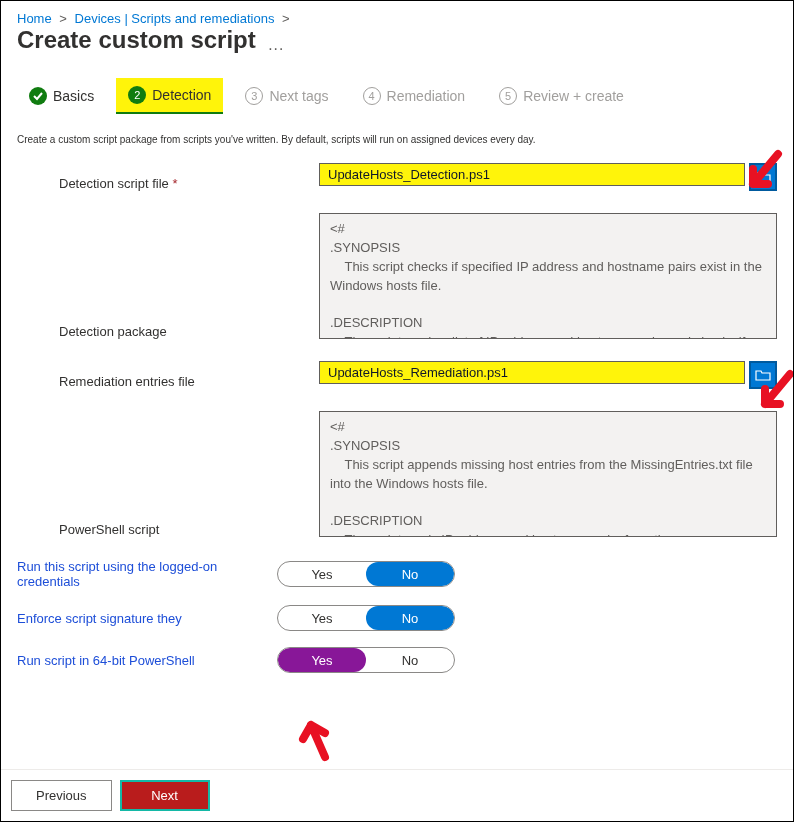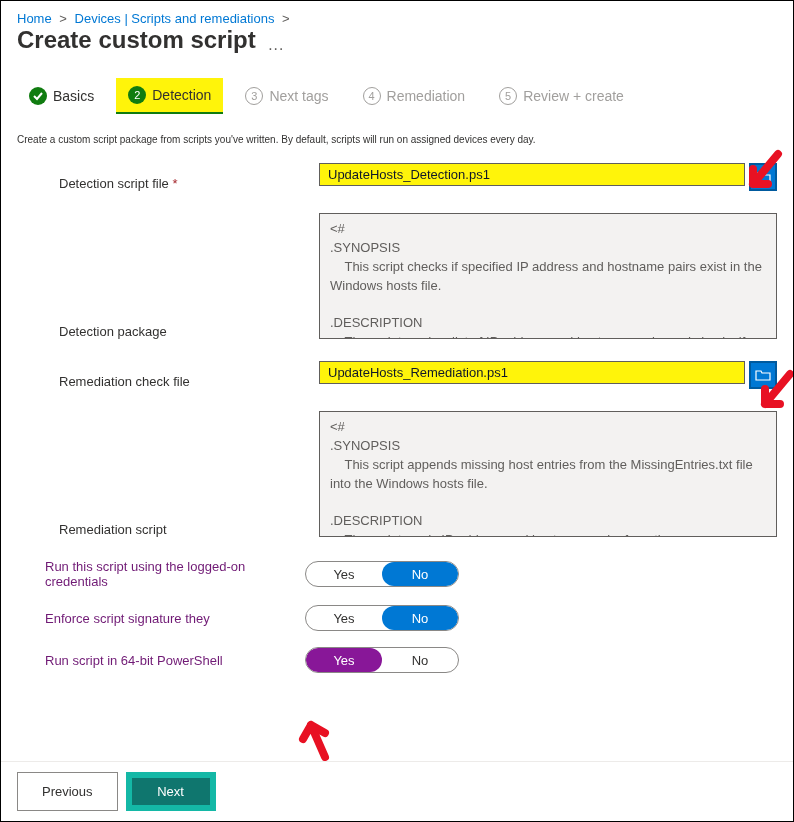--- a/index.html
+++ b/index.html
@@ -46,41 +46,41 @@
     width: 28px; height: 28px; background: #0078d4; border: 2px solid #005a9e;
     display: flex; align-items: center; justify-content: center; cursor: pointer;
     margin-left: 4px; color: #fff;
   }
   .script-box {
     flex: 1; height: 126px; border: 1px solid #605e5c; background: #f3f2f1;
     padding: 6px 10px; font-size: 13px; color: #605e5c; overflow-y: scroll;
     white-space: pre-wrap; line-height: 1.45;
   }
   .toggle-row { display: flex; align-items: center; margin-bottom: 16px; }
-  .toggle-label { width: 260px; font-size: 13px; color: #701a75; margin-left: 28px; }
+  .toggle-label { width: 260px; font-size: 13px; color: #1d4ed8; }
   .toggle {
     display: inline-flex; border: 1px solid #8a8886; border-radius: 14px;
     overflow: hidden; height: 26px; cursor: pointer;
   }
   .toggle .opt {
-    width: 76px; display: flex; align-items: center; justify-content: center;
+    width: 88px; display: flex; align-items: center; justify-content: center;
     font-size: 13px; color: #323130;
   }
   .toggle .opt.active-blue { background: #0078d4; color: #fff; border-radius:14px; }
   .toggle .opt.active-purple { background: #881798; color: #fff; border-radius:14px; }
   .footer {
     position: absolute; bottom: 0; left: 0; right: 0;
-    border-top: 1px solid #edebe9; padding: 10px 16px;
+    border-top: 1px solid #edebe9; padding: 10px 10px;
     display: flex; gap: 8px; background:#fff;
   }
   .btn {
     padding: 6px 24px; font-size: 13px; cursor: pointer; border: 1px solid #8a8886;
     background: #fff; color: #323130; min-width: 90px; text-align:center;
   }
-  .btn.primary { background: #0f766e; color: #fff; border: 6px solid #14b8a6; }
+  .btn.primary { background: #b91c1c; color: #fff; border: 2px solid #14b8a6; }
   .arrow-red {
     position: absolute; width: 40px; height: 46px; pointer-events: none;
   }
 </style>
 </head>
 <body>
 
 <div class="content">
 
   <div class="breadcrumb">
@@ -145,33 +145,33 @@
       <div class="script-box">&lt;#
 .SYNOPSIS
     This script checks if specified IP address and hostname pairs exist in the Windows hosts file.
 
 .DESCRIPTION
     The script reads a list of IP address and hostname pairs and checks if they</div>
     </div>
   </div>
 
   <div class="field-row">
-    <div class="field-label">Remediation check file</div>
+    <div class="field-label">Remediation entries file</div>
     <div class="field-input">
       <input class="file-input highlight" style="width: 100%;" value="UpdateHosts_Remediation.ps1">
       <div class="browse-btn">
         <svg width="16" height="12" viewBox="0 0 16 12">
             <path d="M1 2 L6 2 L7 4 L15 4 L15 11 L1 11 Z" fill="none" stroke="#fff" stroke-width="1.2"></path>
           </svg>
       </div>
     </div>
   </div>
 
   <div class="field-row">
-    <div class="field-label">Remediation script</div>
+    <div class="field-label">PowerShell script</div>
     <div class="field-input">
       <div class="script-box">&lt;#
 .SYNOPSIS
     This script appends missing host entries from the MissingEntries.txt file into the Windows hosts file.
 
 .DESCRIPTION
     The script reads IP address and hostname pairs from the MissingEntries.txt</div>
     </div>
   </div>
 

